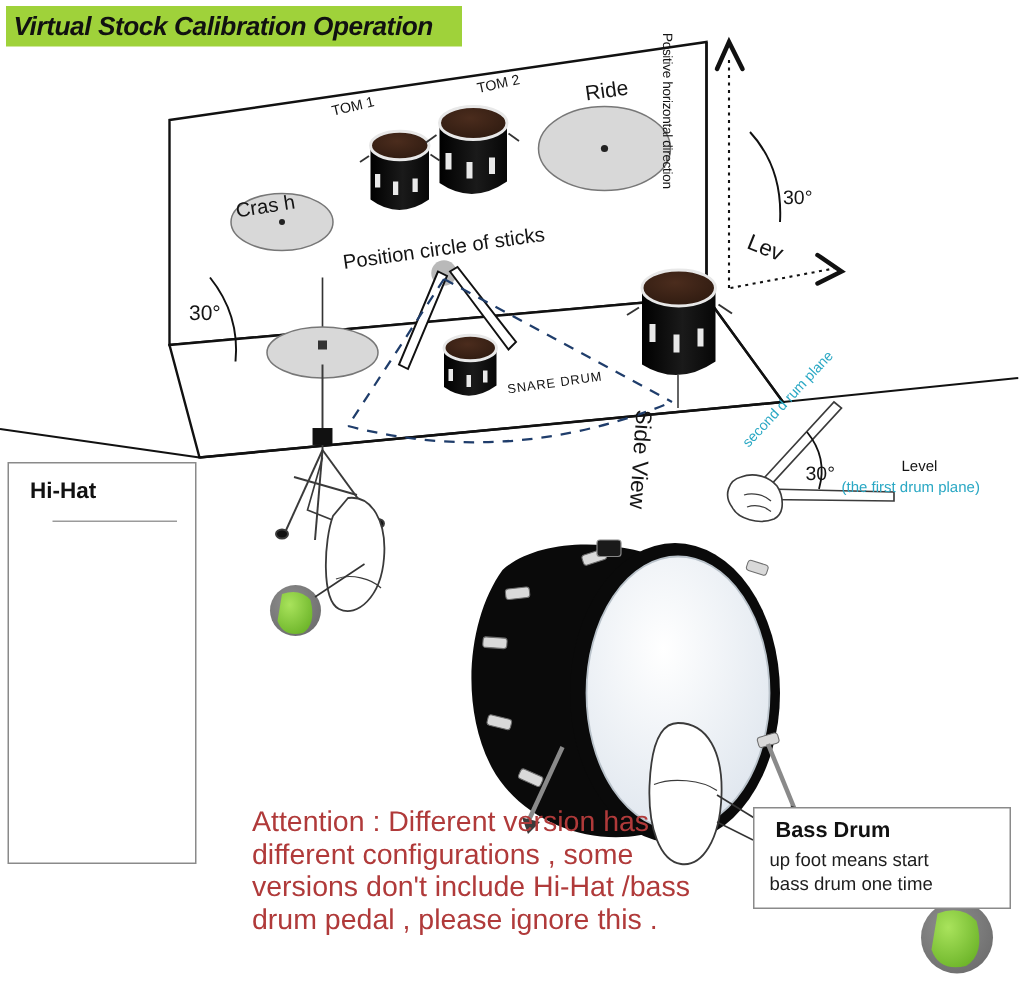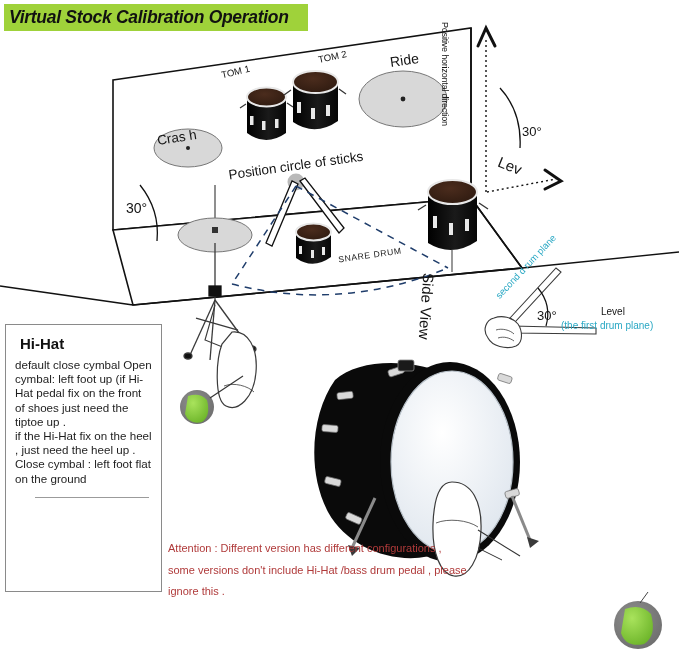--- a/index.html
+++ b/index.html
@@ -14,31 +14,31 @@
     letter-spacing:-0.3px;color:#111;padding-left:5px;white-space:nowrap;}
 
   
   svg.canvas{position:absolute;left:0;top:0;width:679px;height:658px;overflow:visible;}
 
   
   .infobox{position:absolute;background:#fff;border:1px solid #8a8a8a;box-sizing:border-box;}
   .ib-title{font-size:15px;font-weight:bold;color:#111;}
   .ib-body{font-size:11.6px;line-height:14.2px;color:#1d1d1d;white-space:pre-line;}
 
-  #hihat-box{left:5px;top:324px;width:157px;height:268px;padding:8px 8px 0 9px;}
+  #hihat-box{left:5px;top:308px;width:126px;height:268px;padding:8px 8px 0 9px;}
   #hihat-box .ib-title{display:block;margin:2px 0 6px 5px;}
   #hihat-box .divider{height:0;border-top:1.5px solid #9b9b9b;margin:11px 4px 10px 20px;}
 
   #bass-box{left:502px;top:538px;width:172px;height:68px;padding:7px 0 0 10px;}
   #bass-box .ib-title{display:block;margin:0 0 4px 4px;font-size:14.5px;}
   #bass-box .ib-body{font-size:12.4px;line-height:15.5px;}
 
   
   #attention{position:absolute;left:168px;top:538px;width:300px;
-    font-size:11px;line-height:21.5px;color:#b03a3a;white-space:pre-line;}
+    font-size:19px;line-height:21.5px;color:#b03a3a;white-space:pre-line;}
 
   
   .lbl{position:absolute;white-space:nowrap;color:#141414;}
   .lbl-crash{left:157px;top:130px;font-size:13.5px;transform:rotate(-9deg);}
   .lbl-tom1{left:221px;top:66px;font-size:9.5px;transform:rotate(-13deg);}
   .lbl-tom2{left:318px;top:51px;font-size:9.5px;transform:rotate(-12deg);}
   .lbl-ride{left:390px;top:52px;font-size:14px;transform:rotate(-8deg);}
   .lbl-circle{left:228px;top:158px;font-size:13.5px;transform:rotate(-8deg);}
   .lbl-snare{left:338px;top:250px;font-size:8.6px;letter-spacing:.6px;transform:rotate(-8deg);}
   .lbl-30a{left:126px;top:200px;font-size:14px;}
@@ -283,22 +283,24 @@
   <div class="lbl lbl-30c">30°</div>
   <div class="lbl lbl-posdir">Positive horizontal direction</div>
   <div class="lbl lbl-lev">Lev</div>
   <div class="lbl lbl-sideview">Side View</div>
   <div class="lbl lbl-sdp">second d rum plane</div>
   <div class="lbl lbl-level">Level</div>
   <div class="lbl lbl-fdp">(the first drum plane)</div>
 
   <div class="infobox" id="hihat-box">
     <span class="ib-title">Hi-Hat</span>
-    <div class="ib-body">default close cymbal Open cymbal: left foot up (if Hi-Hat pedal fix on the front of shoes just need the tiptoe up .
-if the Hi-Hat fix on the heel , just need the heel up .
-Close cymbal : left foot flat on the ground</div>
     <div class="divider"></div>
   </div>
 
   <div id="attention">Attention : Different version has different configurations , some versions don't include Hi-Hat /bass drum pedal , please ignore this .</div>
 
+  <div class="infobox" id="bass-box">
+    <span class="ib-title">Bass Drum</span>
+    <div class="ib-body">up foot means start
+bass drum one time</div>
+  </div>
 
 </div>
 
 </body></html>

